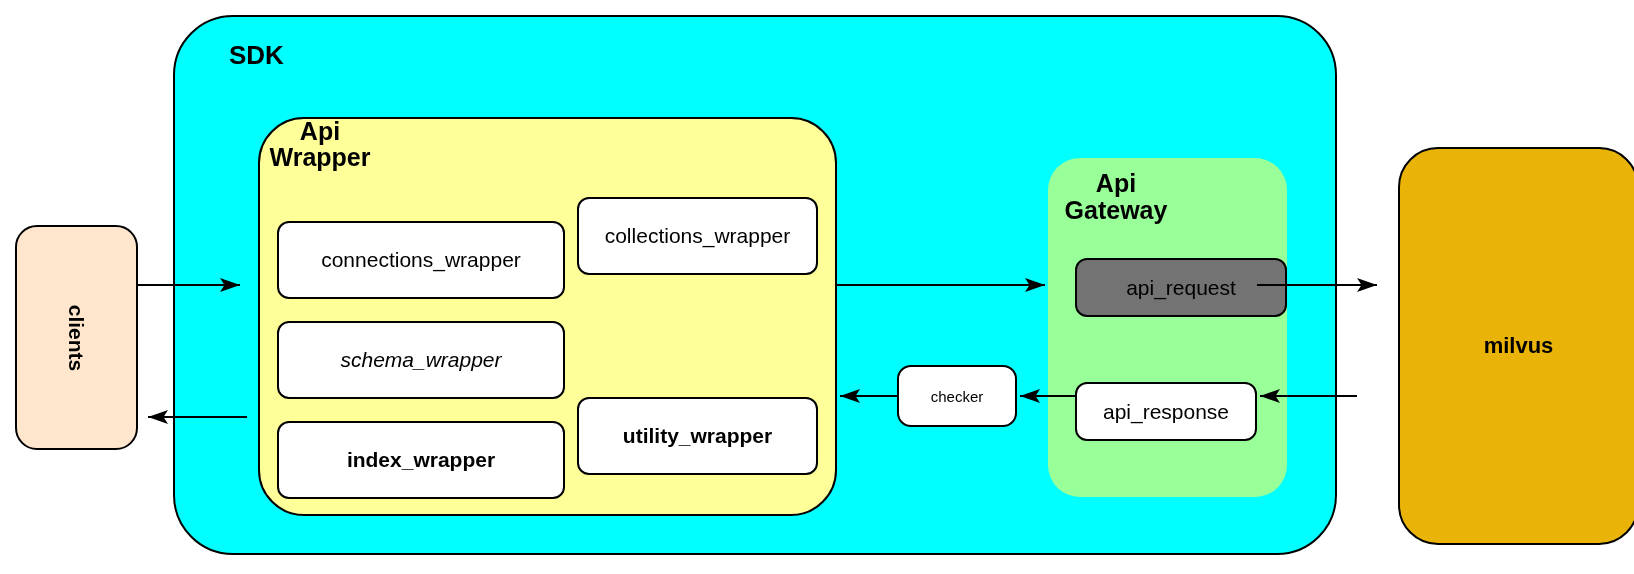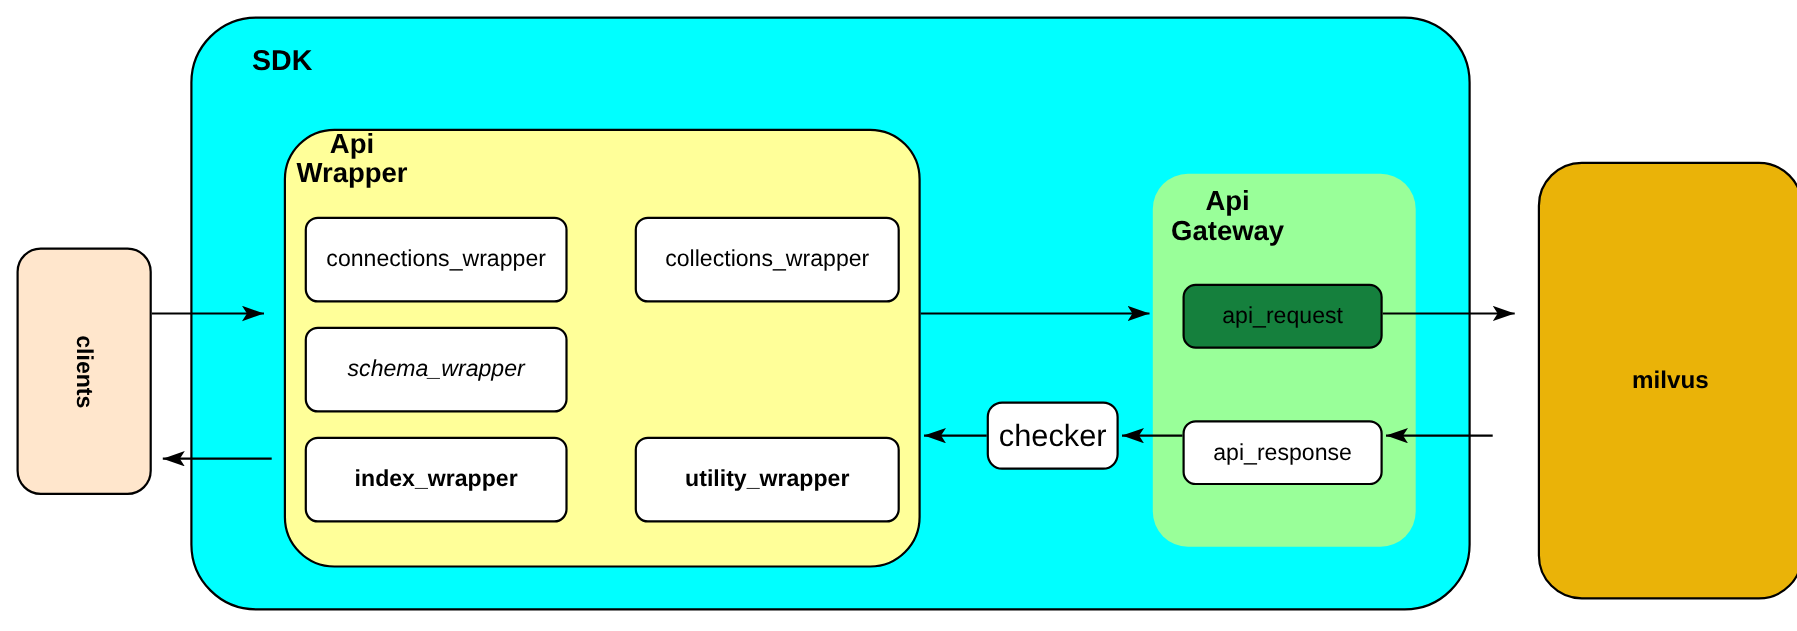--- a/index.html
+++ b/index.html
@@ -61,28 +61,28 @@
   .milvus {
     left: 1398px; top: 147px; width: 241px; height: 398px;
     background: #eab308; border-radius: 40px;
     font-size: 22px; font-weight: bold;
   }
   
   .module {
     background: #ffffff; border-radius: 12px;
     font-size: 21px;
   }
-  .m-col1 { left: 277px; width: 239px; }
+  .m-col1 { left: 277px; width: 288px; margin-top: 24px; }
   .m-col2 { left: 577px; width: 241px; }
   .m-row1 { top: 197px; height: 78px; }
   .m-row2 { top: 297px; height: 78px; font-style: italic; }
   .m-row3 { top: 397px; height: 78px; font-weight: bold; }
-  .api-request  { left: 1075px; top: 258px; width: 182px; height: 59px; background:#15803d; border-radius: 12px; font-size: 21px; }
+  .api-request  { left: 1075px; top: 258px; width: 212px; height: 59px; background:#737373; border-radius: 12px; font-size: 21px; }
   .api-response { left: 1075px; top: 367px; width: 182px; height: 59px; background:#ffffff; border-radius: 12px; font-size: 21px; margin-top: 15px; }
-  .checker { left: 897px; top: 365px; width: 120px; height: 62px; background:#ffffff; border-radius: 14px; font-size: 28px; }
+  .checker { left: 897px; top: 365px; width: 120px; height: 62px; background:#ffffff; border-radius: 14px; font-size: 15px; }
   
   #arrows {
     position: absolute; left: 0; top: 0;
     width: 1634px; height: 574px;
     pointer-events: none;
   }
   #arrows line { stroke: #000000; stroke-width: 2px; }
 </style>
 </head>
 <body>

